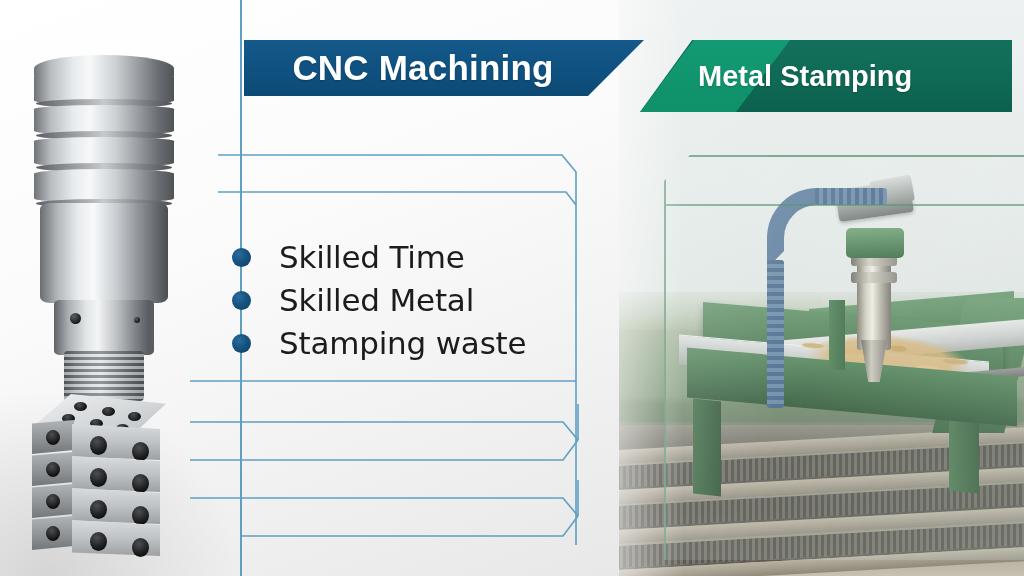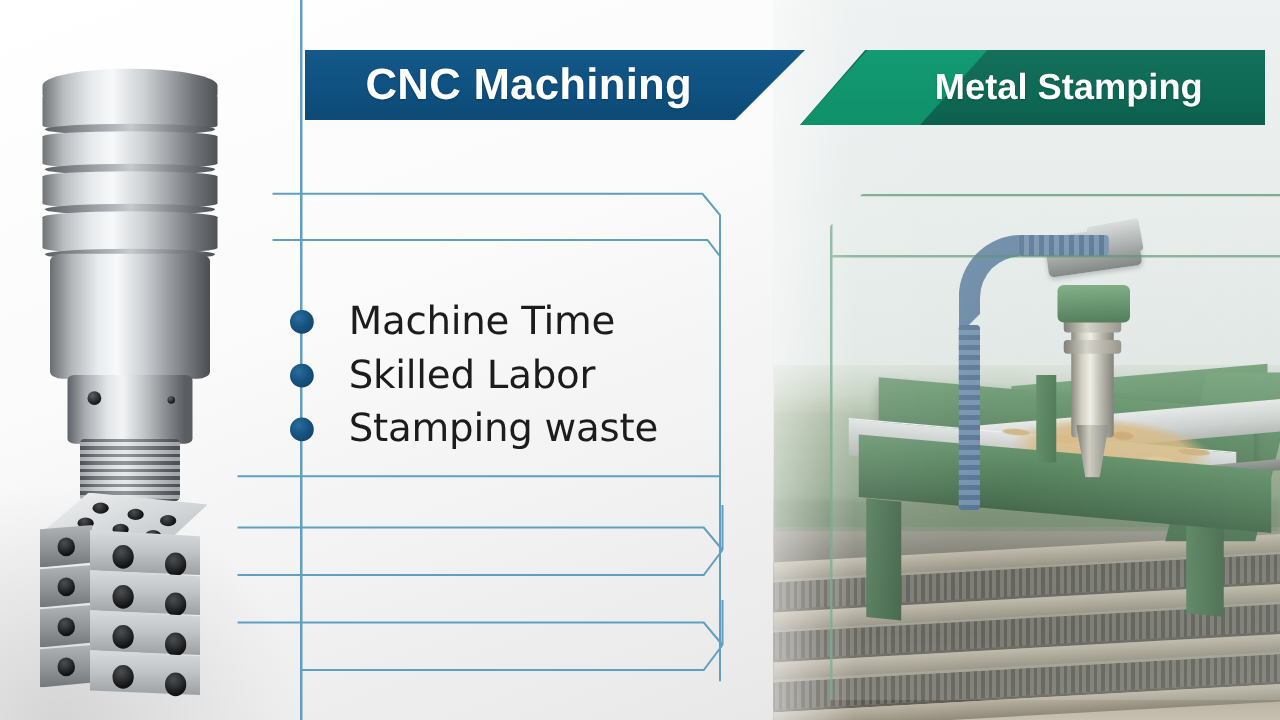--- a/index.html
+++ b/index.html
@@ -268,24 +268,24 @@
     position:absolute; left:244px; top:40px; width:400px; height:56px;
     background:linear-gradient(180deg,#14598a 0%,#0f5180 55%,#0d4a75 100%);
     clip-path:polygon(0 0, 100% 0, 86% 100%, 0 100%);
     display:flex; align-items:center; justify-content:center;
   }
   .banner-blue span{
     color:#ffffff; font-size:35px; font-weight:bold; letter-spacing:.2px;
     margin-right:42px; text-shadow:0 1px 2px rgba(0,0,0,.22);
   }
   .banner-green{
-    position:absolute; left:640px; top:40px; width:372px; height:60px;
+    position:absolute; left:640px; top:40px; width:372px; height:72px;
     background:linear-gradient(180deg,#13705b 0%,#0f6a55 55%,#0c604d 100%);
     clip-path:polygon(14% 0, 100% 0, 100% 100%, 0 100%);
-    display:flex; align-items:center; justify-content:center;
+    display:flex; align-items:center; justify-content:flex-start;
   }
   .banner-green .light{
     position:absolute; left:0; top:0; height:100%; width:150px;
     background:linear-gradient(180deg,#139b73 0%,#0f9069 100%);
     clip-path:polygon(36% 0, 100% 0, 64% 100%, 0 100%);
   }
   .banner-green span{
     position:relative; z-index:2;
     color:#ffffff; font-size:29px; font-weight:bold;
     margin-left:58px; text-shadow:0 1px 2px rgba(0,0,0,.22);
@@ -392,25 +392,25 @@
       <path d="M190,498 H563 L578,516"></path>
       <path d="M241,536 H563 L578,516"></path>
       <line x1="578" y1="404" x2="578" y2="440"></line>
       <line x1="578" y1="480" x2="578" y2="516"></line>
     </g>
   </svg>
 
   <div class="bullets">
     <div class="bullet-row">
       <div class="bullet-dot"></div>
-      <div class="bullet-text">Machine Time</div>
+      <div class="bullet-text">Skilled Time</div>
     </div>
     <div class="bullet-row">
       <div class="bullet-dot"></div>
-      <div class="bullet-text">Skilled Labor</div>
+      <div class="bullet-text">Skilled Metal</div>
     </div>
     <div class="bullet-row">
       <div class="bullet-dot"></div>
       <div class="bullet-text">Stamping waste</div>
     </div>
   </div>
 
   <div class="right-photo">
     <div class="sky"></div>
     <div class="hills"></div>

